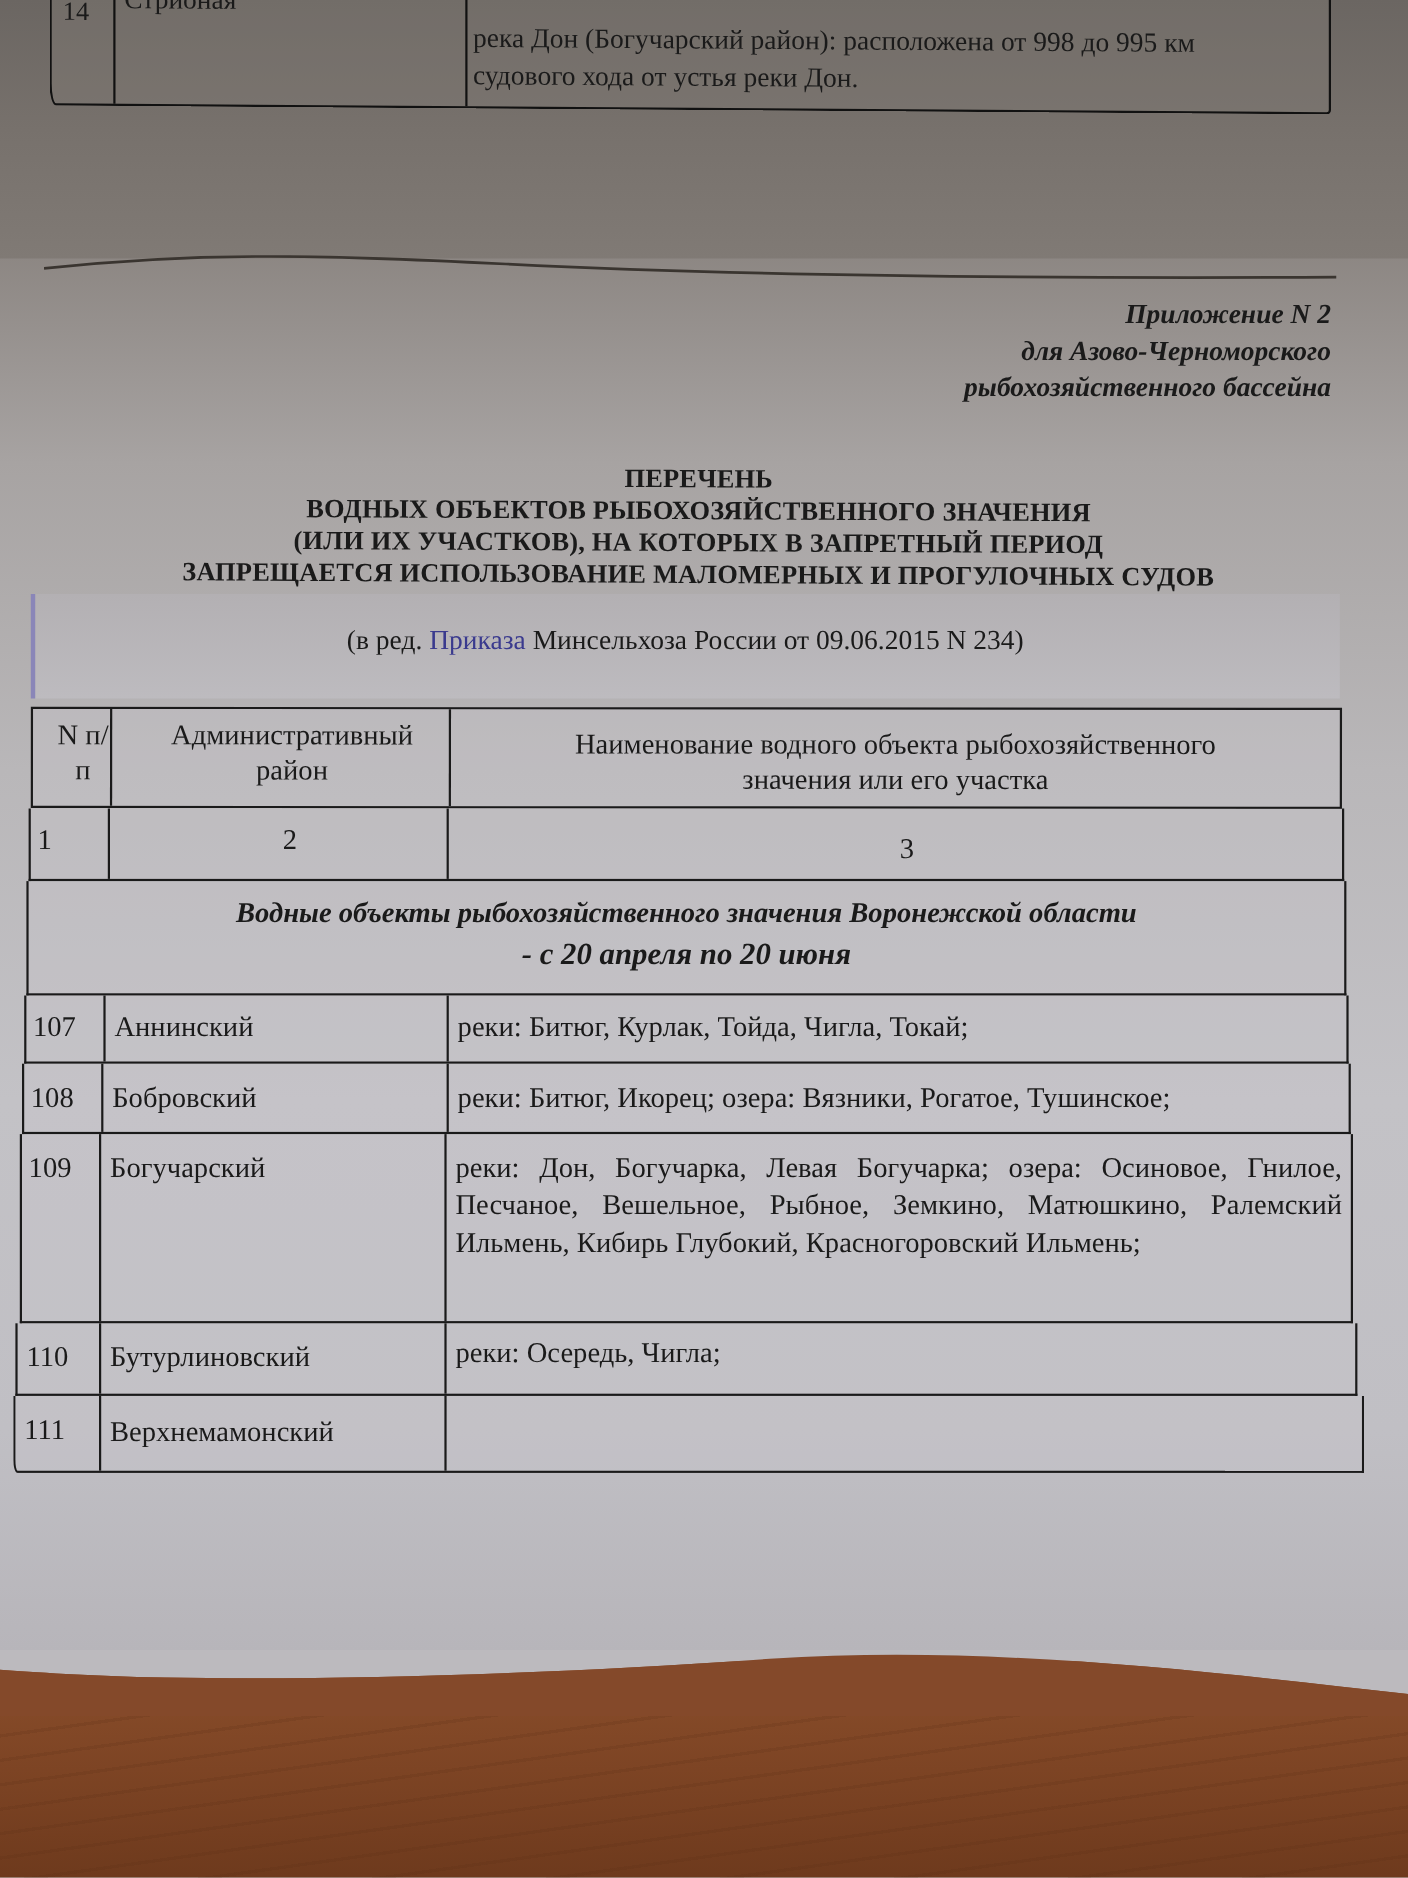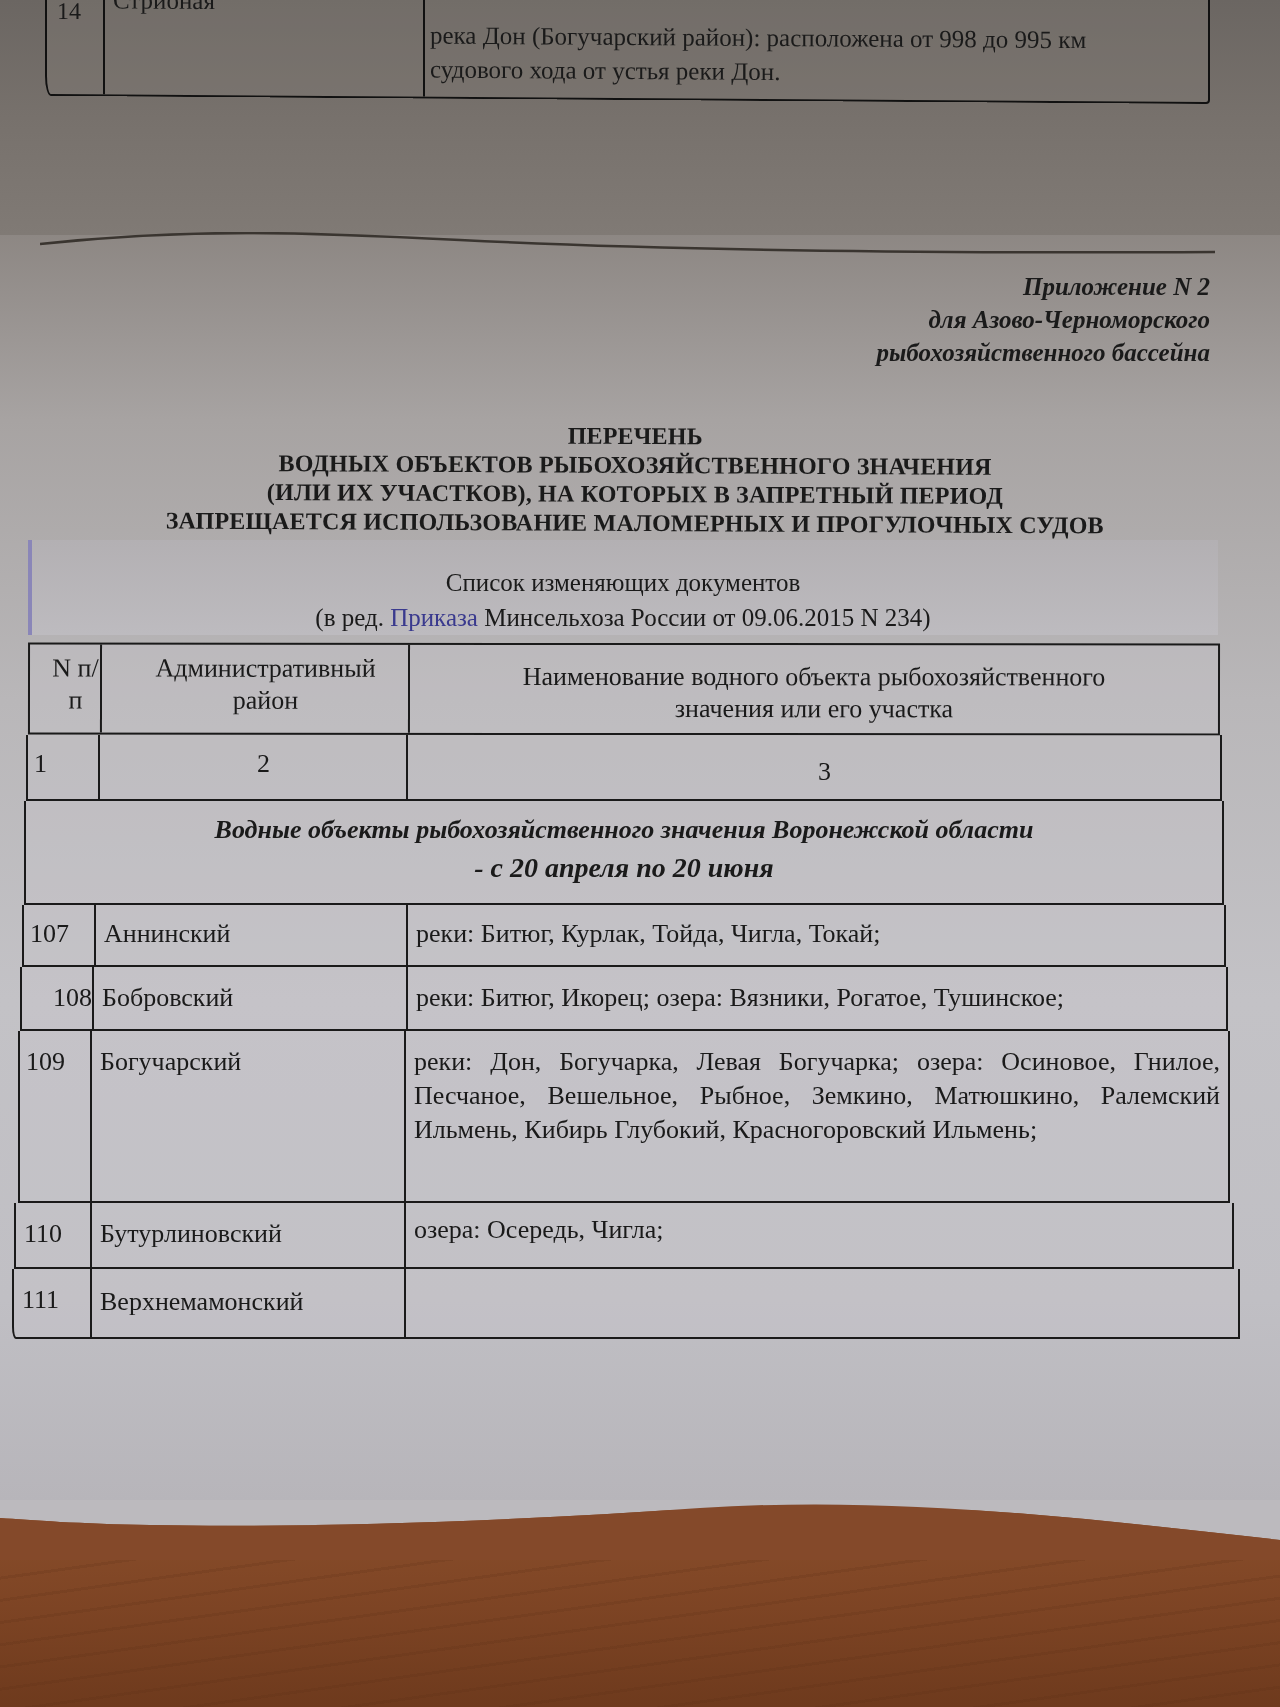--- a/index.html
+++ b/index.html
@@ -110,21 +110,20 @@
 
 <div class="title-block">
   <div>ПЕРЕЧЕНЬ</div>
   <div>ВОДНЫХ ОБЪЕКТОВ РЫБОХОЗЯЙСТВЕННОГО ЗНАЧЕНИЯ</div>
   <div>(ИЛИ ИХ УЧАСТКОВ), НА КОТОРЫХ В ЗАПРЕТНЫЙ ПЕРИОД</div>
   <div>ЗАПРЕЩАЕТСЯ ИСПОЛЬЗОВАНИЕ МАЛОМЕРНЫХ И ПРОГУЛОЧНЫХ СУДОВ</div>
 </div>
 
 <div class="changes-panel"></div>
 <div class="changes-text">
-  <div>Список изменяющих документов</div>
   <div>
     <span>(в ред. </span><span class="link">Приказа</span><span> Минсельхоза России от 09.06.2015 N 234)</span>
   </div>
 </div>
 
 <div class="tbl-wrap">
 
   <div class="row" style="left:28px; top:643px; width:1192px; height:92px; transform: rotate(0.05deg);">
     <div class="cell c1" style="left:0; width:72px;">
       <div class="txt center" style="padding-top:8px; line-height:32px;">N п/п</div>
@@ -161,21 +160,21 @@
     <div class="cell c2" style="left:72px; width:312px;">
       <div class="txt" style="padding:12px 0 0 8px;">Аннинский</div>
     </div>
     <div class="cell" style="left:384px; width:816px;">
       <div class="txt" style="padding:12px 24px 0 8px;">реки: Битюг, Курлак, Тойда, Чигла, Токай;</div>
     </div>
   </div>
 
   <div class="row" style="left:20px; top:967px; width:1208px; height:64px; border-top:none;">
     <div class="cell c1" style="left:0; width:72px;">
-      <div class="txt" style="padding:14px 0 0 6px;text-align:right;">108</div>
+      <div class="txt" style="padding:14px 0 0 6px;">108</div>
     </div>
     <div class="cell c2" style="left:72px; width:314px;">
       <div class="txt" style="padding:14px 0 0 8px;">Бобровский</div>
     </div>
     <div class="cell" style="left:386px; width:818px;">
       <div class="txt" style="padding:14px 8px 0 8px;">реки: Битюг, Икорец; озера: Вязники, Рогатое, Тушинское;</div>
     </div>
   </div>
 
   <div class="row" style="left:18px; top:1031px; width:1212px; height:172px; border-top:none;">
@@ -191,21 +190,21 @@
   </div>
 
   <div class="row" style="left:14px; top:1203px; width:1220px; height:66px; border-top:none;">
     <div class="cell c1" style="left:0; width:76px;">
       <div class="txt" style="padding:14px 0 0 8px;">110</div>
     </div>
     <div class="cell c2" style="left:76px; width:314px;">
       <div class="txt" style="padding:14px 0 0 8px;">Бутурлиновский</div>
     </div>
     <div class="cell" style="left:390px; width:826px;">
-      <div class="txt" style="padding:10px 8px 0 8px;">озера: Осередь, Чигла;</div>
+      <div class="txt" style="padding:10px 8px 0 8px;">реки: Осередь, Чигла;</div>
     </div>
   </div>
 
   <div class="row" style="left:12px; top:1269px; width:1228px; height:70px; border-top:none; border-bottom-left-radius: 4px 12px;">
     <div class="cell c1" style="left:0; width:78px;">
       <div class="txt" style="padding:14px 0 0 8px;">111</div>
     </div>
     <div class="cell c2" style="left:78px; width:314px;">
       <div class="txt" style="padding:16px 0 0 8px;">Верхнемамонский</div>
     </div>

